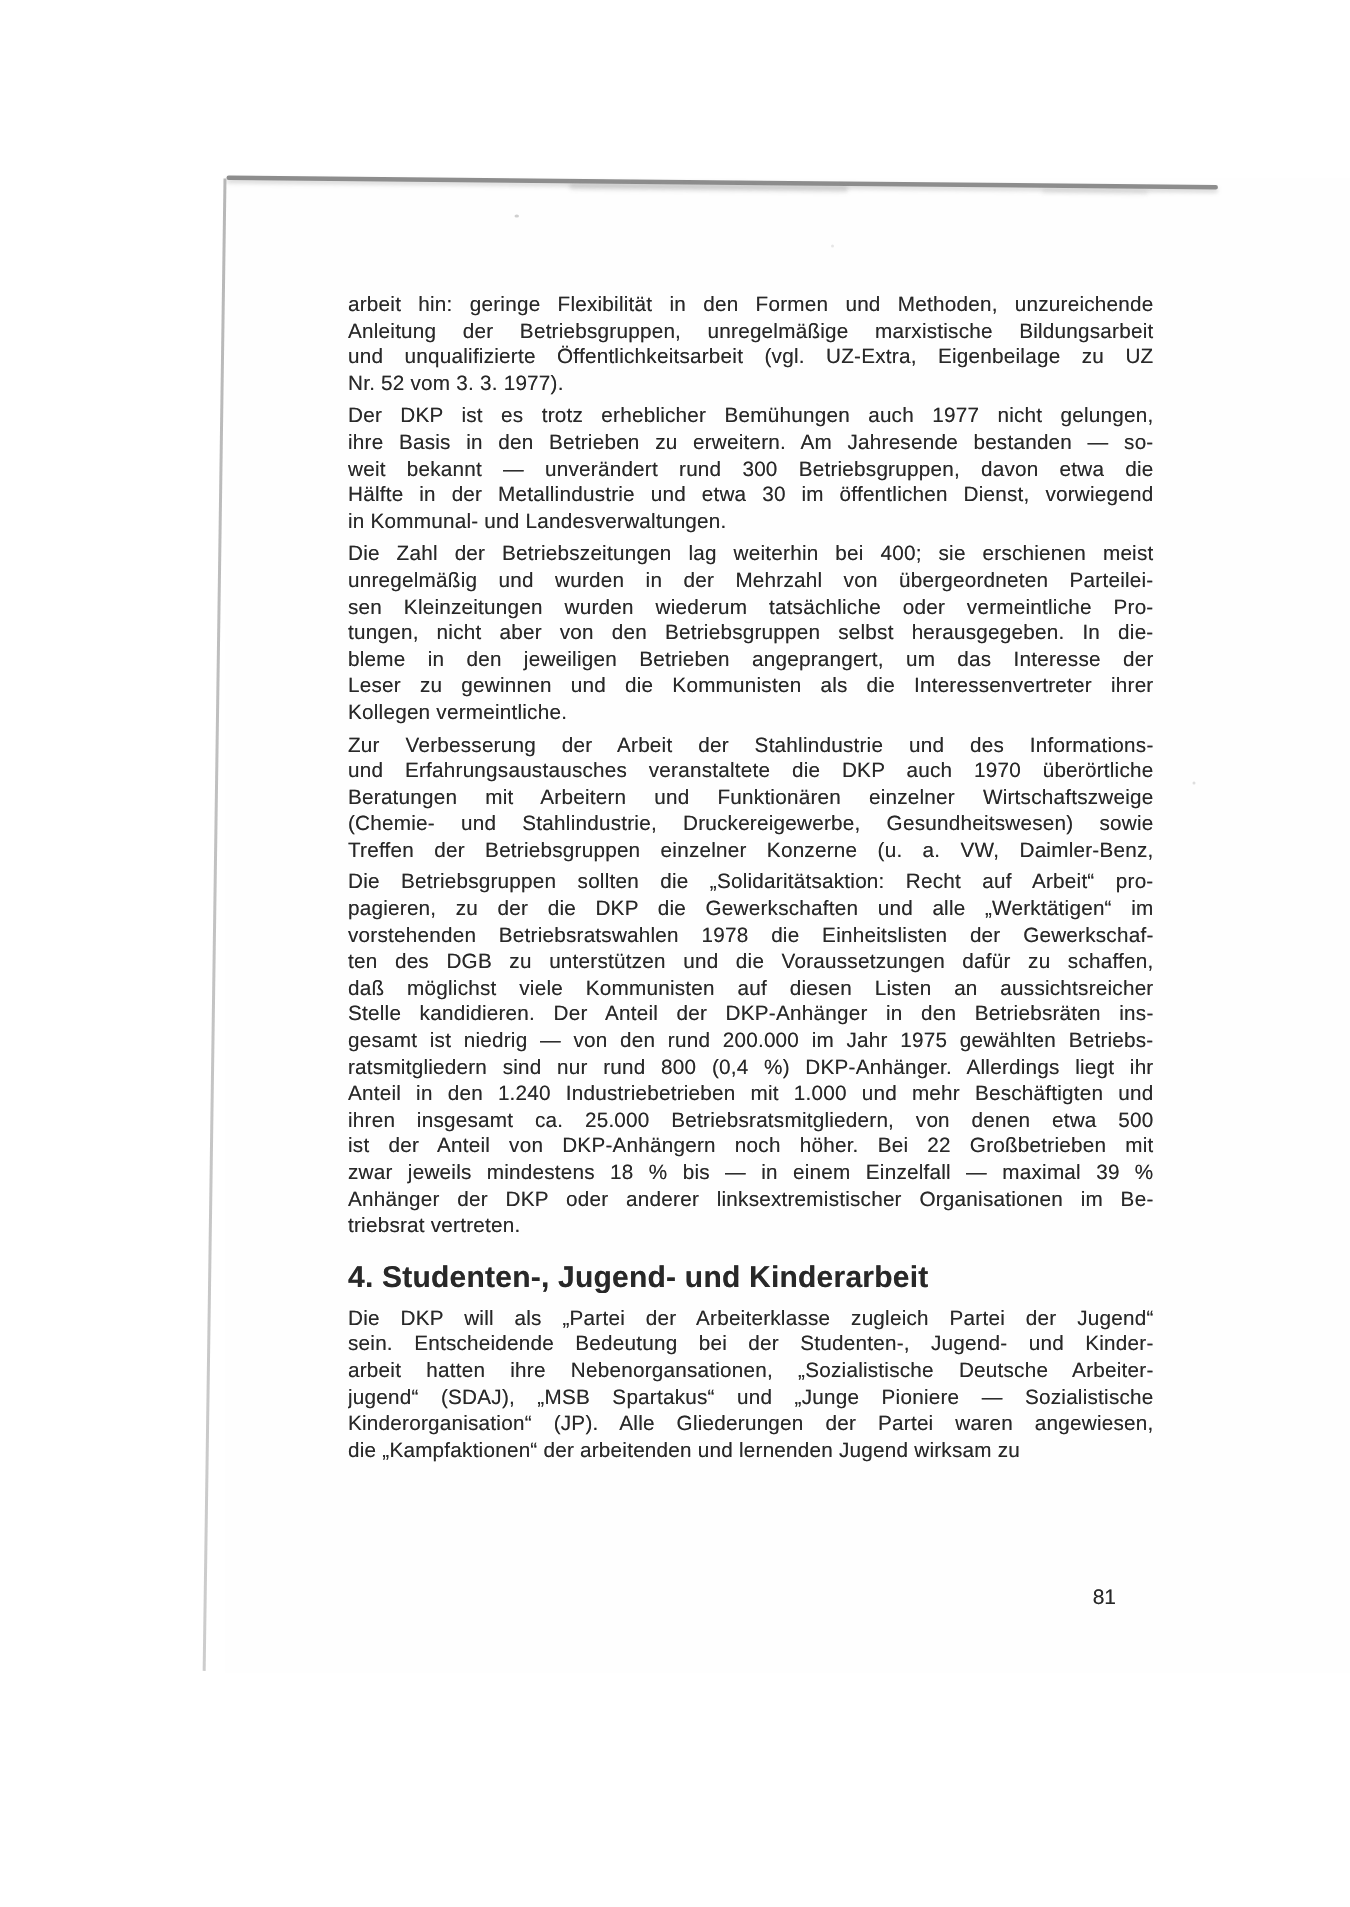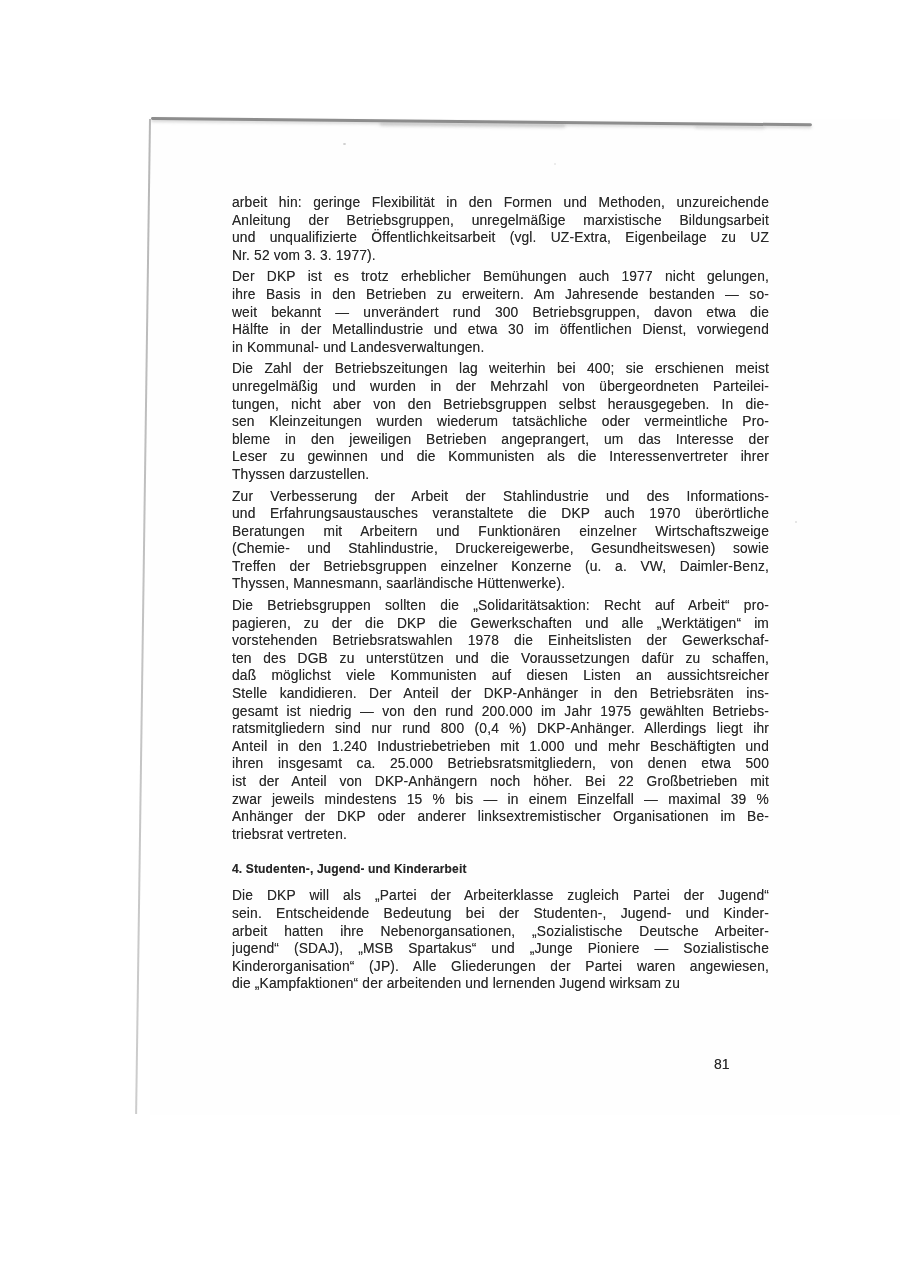--- a/index.html
+++ b/index.html
@@ -80,30 +80,30 @@
     text-justify: inter-word;
     white-space: normal;
   }
   .ln.last { text-align-last: left; }
 
   .heading {
     height: 20px;
     line-height: 20px;
     margin: 16px 0 8px 0;
     font-weight: bold;
-    font-size: 12px;
+    font-size: 20px;
     letter-spacing: 0.15px;
     overflow: hidden;
   }
 
   .page-number {
     position: absolute;
     left: 714px; top: 1056px;
     width: 30px;
-    text-align: left;
+    text-align: right;
     color: var(--text, #282828);
     font-size: 14px;
     text-shadow: 0 0 0.4px rgba(45,45,45,0.55);
   }
 </style>
 </head>
 <body style="--text: #282828; --paper: #fefefe; --background: #ffffff; --top-edge: #8d8d8d; --left-edge: #cdcdcd;">
 
 <div class="stage">
   <div class="paper"></div>
@@ -125,47 +125,46 @@
       <div class="para">
         <div class="ln">Der DKP ist es trotz erheblicher Bemühungen auch 1977 nicht gelungen,</div>
         <div class="ln">ihre Basis in den Betrieben zu erweitern. Am Jahresende bestanden — so-</div>
         <div class="ln">weit bekannt — unverändert rund 300 Betriebsgruppen, davon etwa die</div>
         <div class="ln">Hälfte in der Metallindustrie und etwa 30 im öffentlichen Dienst, vorwiegend</div>
         <div class="ln last">in Kommunal- und Landesverwaltungen.</div>
       </div>
       <div class="para">
         <div class="ln">Die Zahl der Betriebszeitungen lag weiterhin bei 400; sie erschienen meist</div>
         <div class="ln">unregelmäßig und wurden in der Mehrzahl von übergeordneten Parteilei-</div>
+        <div class="ln">sen Kleinzeitungen wurden wiederum tatsächliche oder vermeintliche Pro-</div>
         <div class="ln">tungen, nicht aber von den Betriebsgruppen selbst herausgegeben. In die-</div>
-        <div class="ln">sen Kleinzeitungen wurden wiederum tatsächliche oder vermeintliche Pro-</div>
         <div class="ln">bleme in den jeweiligen Betrieben angeprangert, um das Interesse der</div>
         <div class="ln">Leser zu gewinnen und die Kommunisten als die Interessenvertreter ihrer</div>
-        <div class="ln last">Thyssen darzustellen.</div>
+        <div class="ln last">Kollegen vermeintliche.</div>
       </div>
       <div class="para">
         <div class="ln">Zur Verbesserung der Arbeit der Stahlindustrie und des Informations-</div>
         <div class="ln">und Erfahrungsaustausches veranstaltete die DKP auch 1970 überörtliche</div>
         <div class="ln">Beratungen mit Arbeitern und Funktionären einzelner Wirtschaftszweige</div>
         <div class="ln">(Chemie- und Stahlindustrie, Druckereigewerbe, Gesundheitswesen) sowie</div>
         <div class="ln">Treffen der Betriebsgruppen einzelner Konzerne (u. a. VW, Daimler-Benz,</div>
-        <div class="ln last">Thyssen, Mannesmann, saarländische Hüttenwerke).</div>
       </div>
       <div class="para">
         <div class="ln">Die Betriebsgruppen sollten die „Solidaritätsaktion: Recht auf Arbeit“ pro-</div>
         <div class="ln">pagieren, zu der die DKP die Gewerkschaften und alle „Werktätigen“ im</div>
         <div class="ln">vorstehenden Betriebsratswahlen 1978 die Einheitslisten der Gewerkschaf-</div>
         <div class="ln">ten des DGB zu unterstützen und die Voraussetzungen dafür zu schaffen,</div>
         <div class="ln">daß möglichst viele Kommunisten auf diesen Listen an aussichtsreicher</div>
         <div class="ln">Stelle kandidieren. Der Anteil der DKP-Anhänger in den Betriebsräten ins-</div>
         <div class="ln">gesamt ist niedrig — von den rund 200.000 im Jahr 1975 gewählten Betriebs-</div>
         <div class="ln">ratsmitgliedern sind nur rund 800 (0,4 %) DKP-Anhänger. Allerdings liegt ihr</div>
         <div class="ln">Anteil in den 1.240 Industriebetrieben mit 1.000 und mehr Beschäftigten und</div>
         <div class="ln">ihren insgesamt ca. 25.000 Betriebsratsmitgliedern, von denen etwa 500</div>
         <div class="ln">ist der Anteil von DKP-Anhängern noch höher. Bei 22 Großbetrieben mit</div>
-        <div class="ln">zwar jeweils mindestens 15 % bis — in einem Einzelfall — maximal 39 %</div>
+        <div class="ln">zwar jeweils mindestens 18 % bis — in einem Einzelfall — maximal 39 %</div>
         <div class="ln">Anhänger der DKP oder anderer linksextremistischer Organisationen im Be-</div>
         <div class="ln last">triebsrat vertreten.</div>
       </div>
       <div class="heading">4. Studenten-, Jugend- und Kinderarbeit</div>
       <div class="para">
         <div class="ln">Die DKP will als „Partei der Arbeiterklasse zugleich Partei der Jugend“</div>
         <div class="ln">sein. Entscheidende Bedeutung bei der Studenten-, Jugend- und Kinder-</div>
         <div class="ln">arbeit hatten ihre Nebenorgansationen, „Sozialistische Deutsche Arbeiter-</div>
         <div class="ln">jugend“ (SDAJ), „MSB Spartakus“ und „Junge Pioniere — Sozialistische</div>
         <div class="ln">Kinderorganisation“ (JP). Alle Gliederungen der Partei waren angewiesen,</div>

